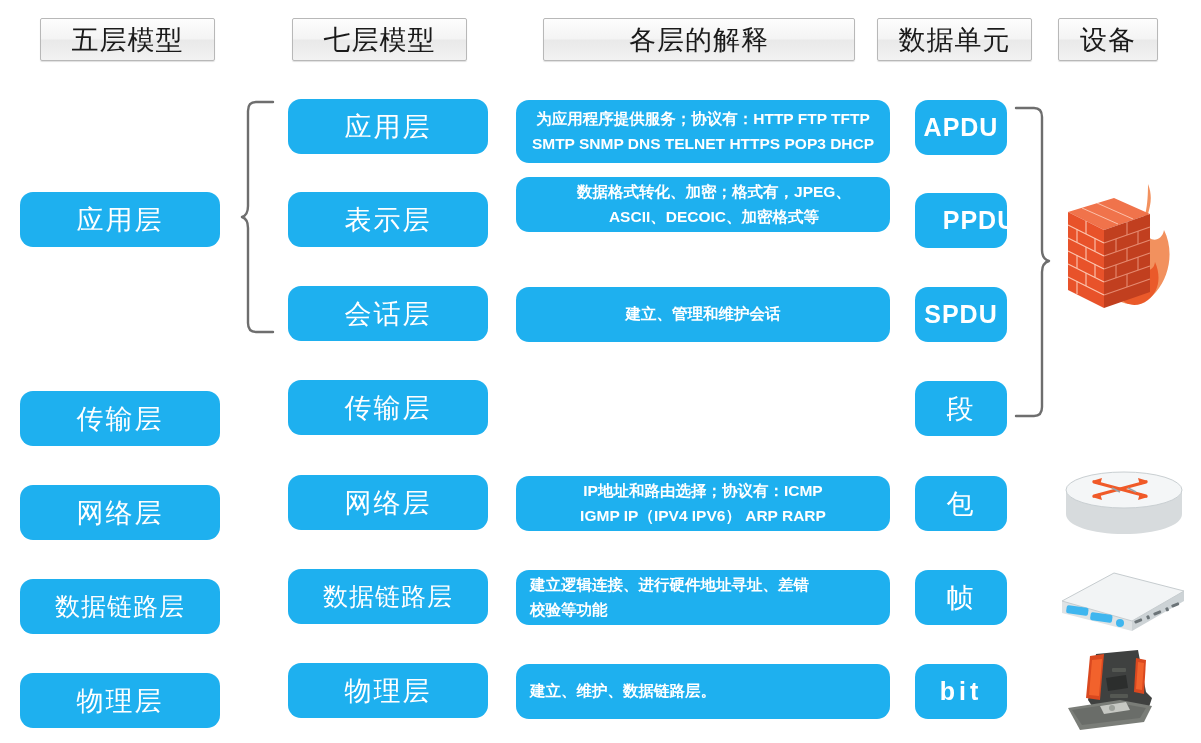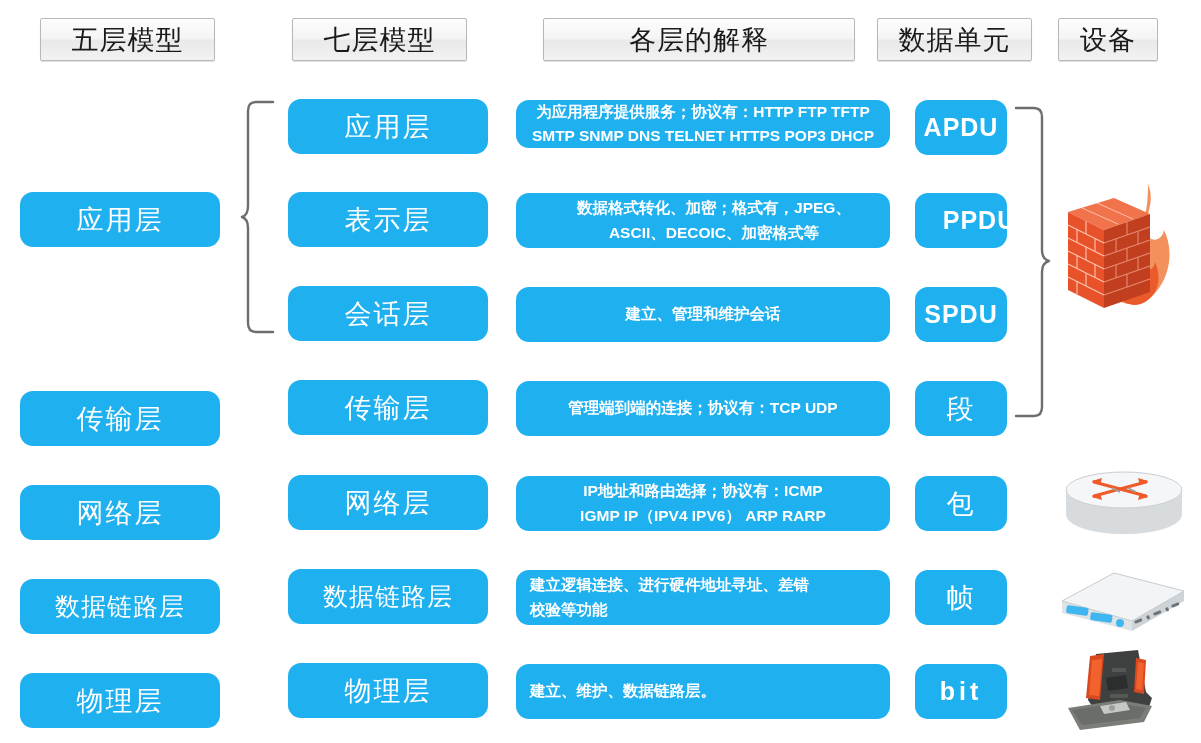--- a/index.html
+++ b/index.html
@@ -121,45 +121,40 @@
   <div class="bbox layer-box" style="left:288px;top:475px;width:200px;height:55px;">
     <span>网络层</span>
   </div>
   <div class="bbox layer-box small" style="left:288px;top:569px;width:200px;height:55px;">
     <span>数据链路层</span>
   </div>
   <div class="bbox layer-box" style="left:288px;top:663px;width:200px;height:55px;">
     <span>物理层</span>
   </div>
 
-  <div class="desc-box center" style="left:516px;top:100px;width:374px;height:48px;justify-content:center;">
+  <div class="desc-box center" style="left:516px;top:100px;width:374px;height:63px;justify-content:center;">
     <div>
       <span class="desc-line">为应用程序提供服务；协议有：HTTP FTP TFTP</span>
       <span class="desc-line">SMTP SNMP DNS TELNET HTTPS POP3 DHCP</span>
     </div>
   </div>
 
-  <div class="desc-box center" style="left:516px;top:193px;width:374px;height:55px;padding-left:36px;">
+  <div class="desc-box center" style="left:516px;top:177px;width:374px;height:55px;padding-left:36px;">
     <div>
       <span class="desc-line">数据格式转化、加密；格式有，JPEG、</span>
       <span class="desc-line">ASCII、DECOIC、加密格式等</span>
     </div>
   </div>
 
   <div class="desc-box center" style="left:516px;top:287px;width:374px;height:55px;">
     <div>
       <span class="desc-line">建立、管理和维护会话</span>
     </div>
   </div>
 
-  <div class="desc-box center" style="left:516px;top:381px;width:374px;height:55px;">
-    <div>
-      <span class="desc-line">管理端到端的连接；协议有：TCP UDP</span>
-    </div>
-  </div>
 
   <div class="desc-box center" style="left:516px;top:476px;width:374px;height:55px;">
     <div>
       <span class="desc-line">IP地址和路由选择；协议有：ICMP</span>
       <span class="desc-line">IGMP IP（IPV4 IPV6） ARP RARP</span>
     </div>
   </div>
 
   <div class="desc-box left" style="left:516px;top:570px;width:374px;height:55px;">
     <div>

